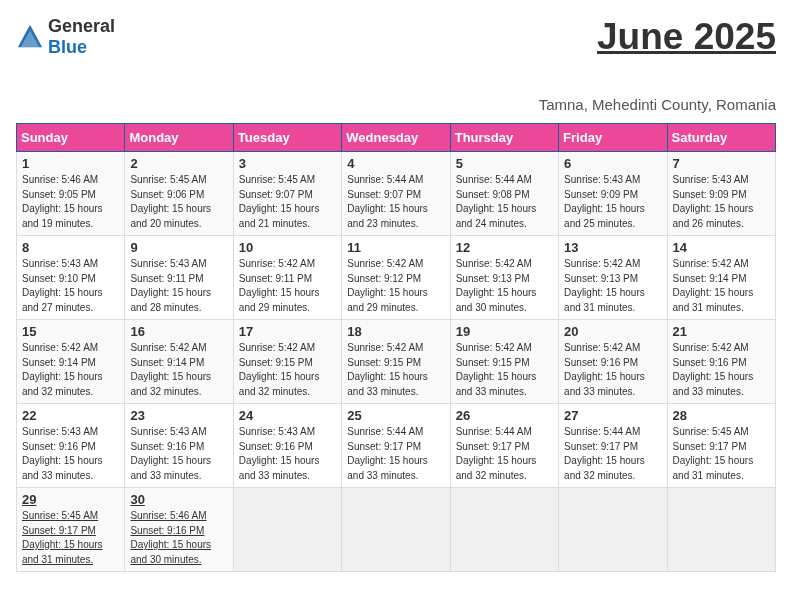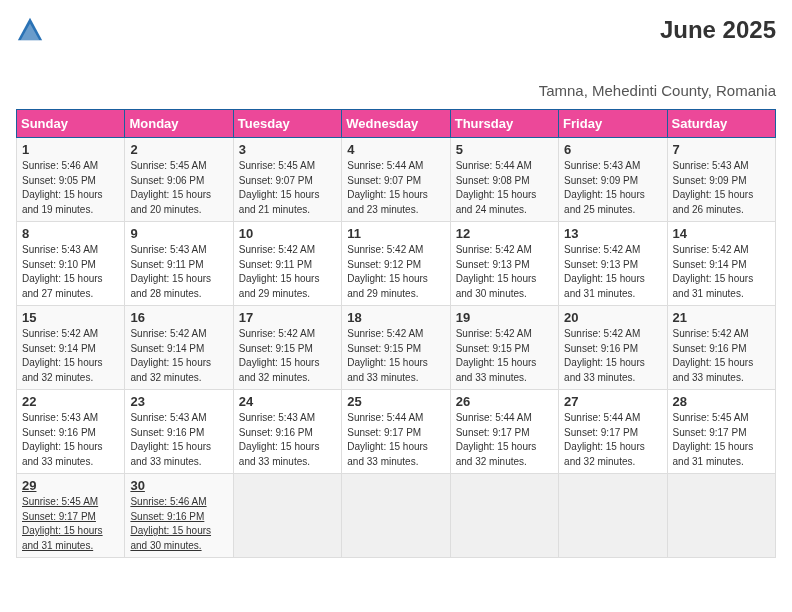--- a/index.html
+++ b/index.html
@@ -32,23 +32,24 @@
       color: #1a6fb5;
     }
     .logo-icon {
       width: 28px;
       height: 28px;
     }
     .title-area {
       text-align: right;
     }
     .main-title {
-      font-size: 24px;
-      font-weight: bold;
-      color: #333;
+      font-size: 37px;
+      font-weight: bold;
+      color: #333;
+      text-decoration: underline;
     }
     .subtitle {
       font-size: 15px;
       color: #555;
       margin-top: 38px;
     }
     table {
       width: 100%;
       border-collapse: collapse;
       table-layout: fixed;
@@ -97,20 +98,24 @@
   </style>
 </head>
 <body>
 
 <div class="header-area">
   <div class="logo">
     <svg class="logo-icon" viewBox="0 0 30 30" xmlns="http://www.w3.org/2000/svg">
       <polygon points="15,2 28,26 2,26" fill="#2a72b5"></polygon>
       <polygon points="15,8 25,26 5,26" fill="#fff" opacity="0.3"></polygon>
     </svg>
+    <div>
+      <span class="logo-text-general">General</span><br>
+      <span class="logo-text-blue">Blue</span>
+    </div>
   </div>
   <div class="title-area">
     <div class="main-title">June 2025</div>
     <div class="subtitle">Tamna, Mehedinti County, Romania</div>
   </div>
 </div>
 
 <table>
   <thead>
     <tr>

